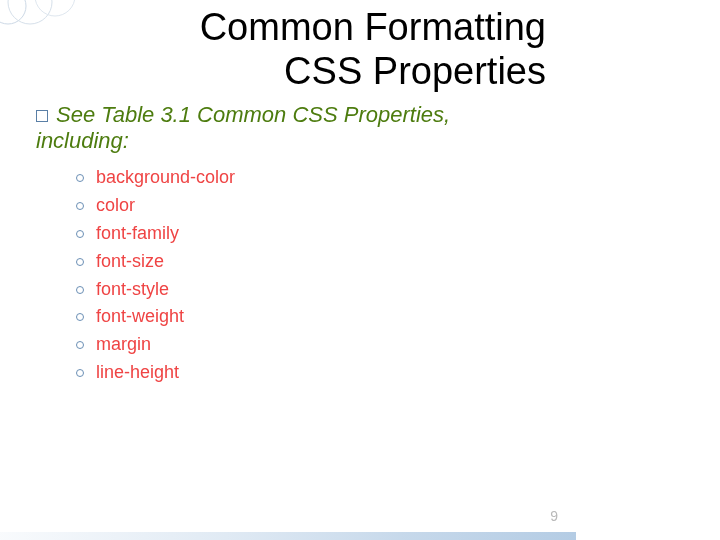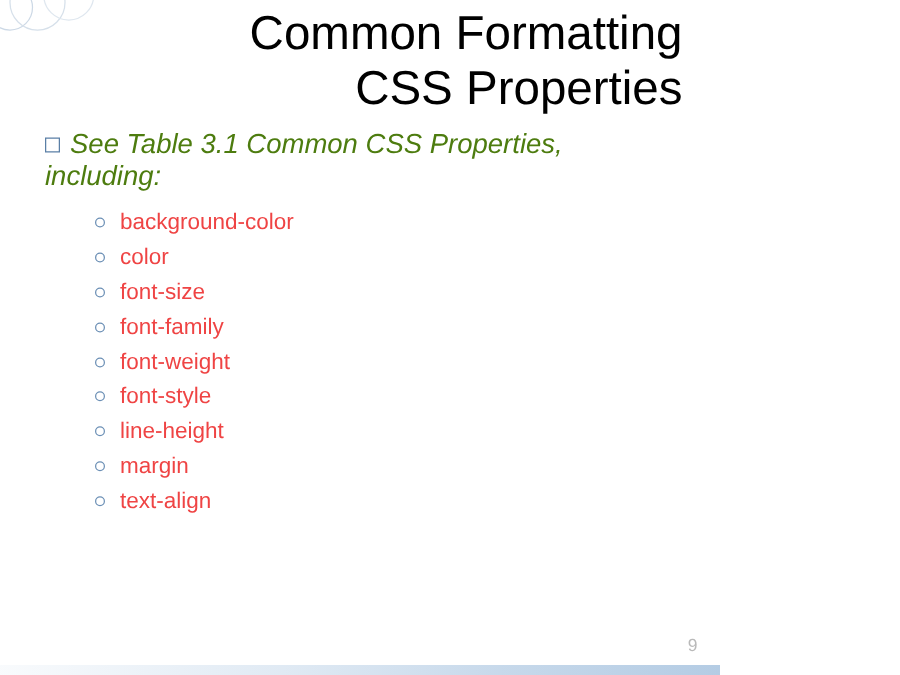--- a/index.html
+++ b/index.html
@@ -118,24 +118,23 @@
   <div class="title">Common Formatting
 CSS Properties</div>
 
   <div class="body">
     <p class="top-line">
       <span class="top-bullet"></span><span>See Table 3.1 Common CSS Properties, including:</span>
     </p>
     <ul class="props">
       <li><span class="circ"></span><span>background-color</span></li>
       <li><span class="circ"></span><span>color</span></li>
+      <li><span class="circ"></span><span>font-family</span></li>
       <li><span class="circ"></span><span>font-size</span></li>
-      <li><span class="circ"></span><span>font-family</span></li>
+      <li><span class="circ"></span><span>font-style</span></li>
       <li><span class="circ"></span><span>font-weight</span></li>
-      <li><span class="circ"></span><span>font-style</span></li>
+      <li><span class="circ"></span><span>margin</span></li>
       <li><span class="circ"></span><span>line-height</span></li>
-      <li><span class="circ"></span><span>margin</span></li>
-      <li><span class="circ"></span><span>text-align</span></li>
     </ul>
   </div>
 
   <div class="pagenum">9</div>
 </div>
 
 </body></html>

